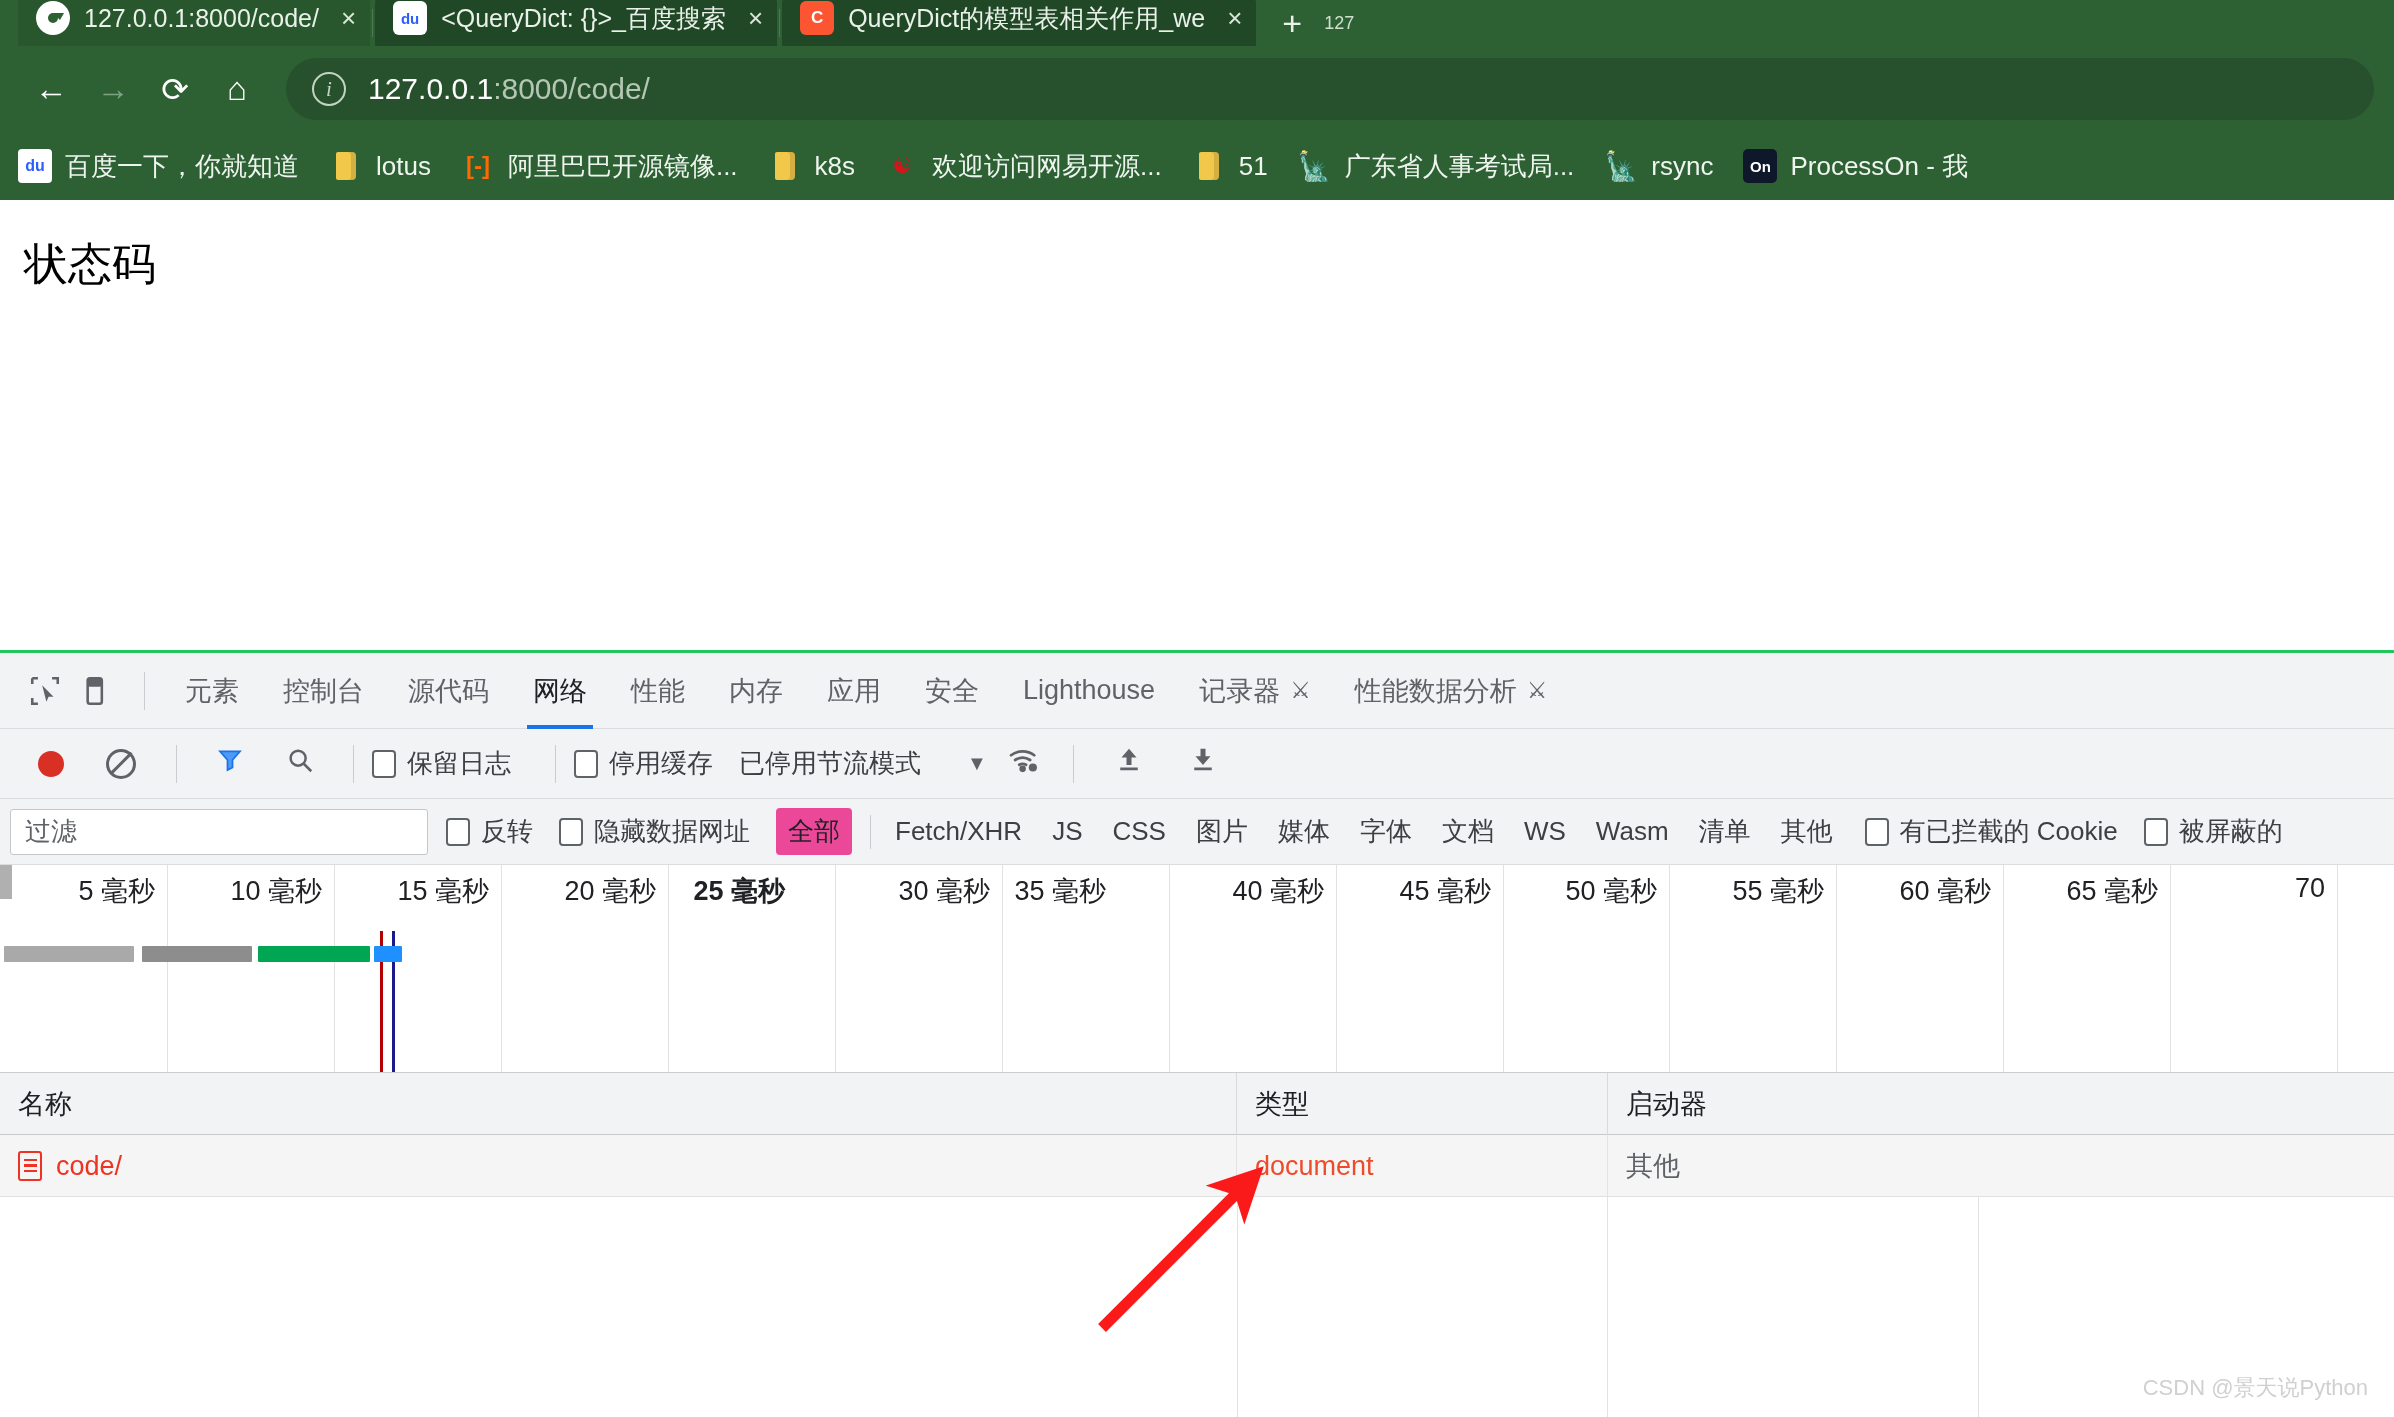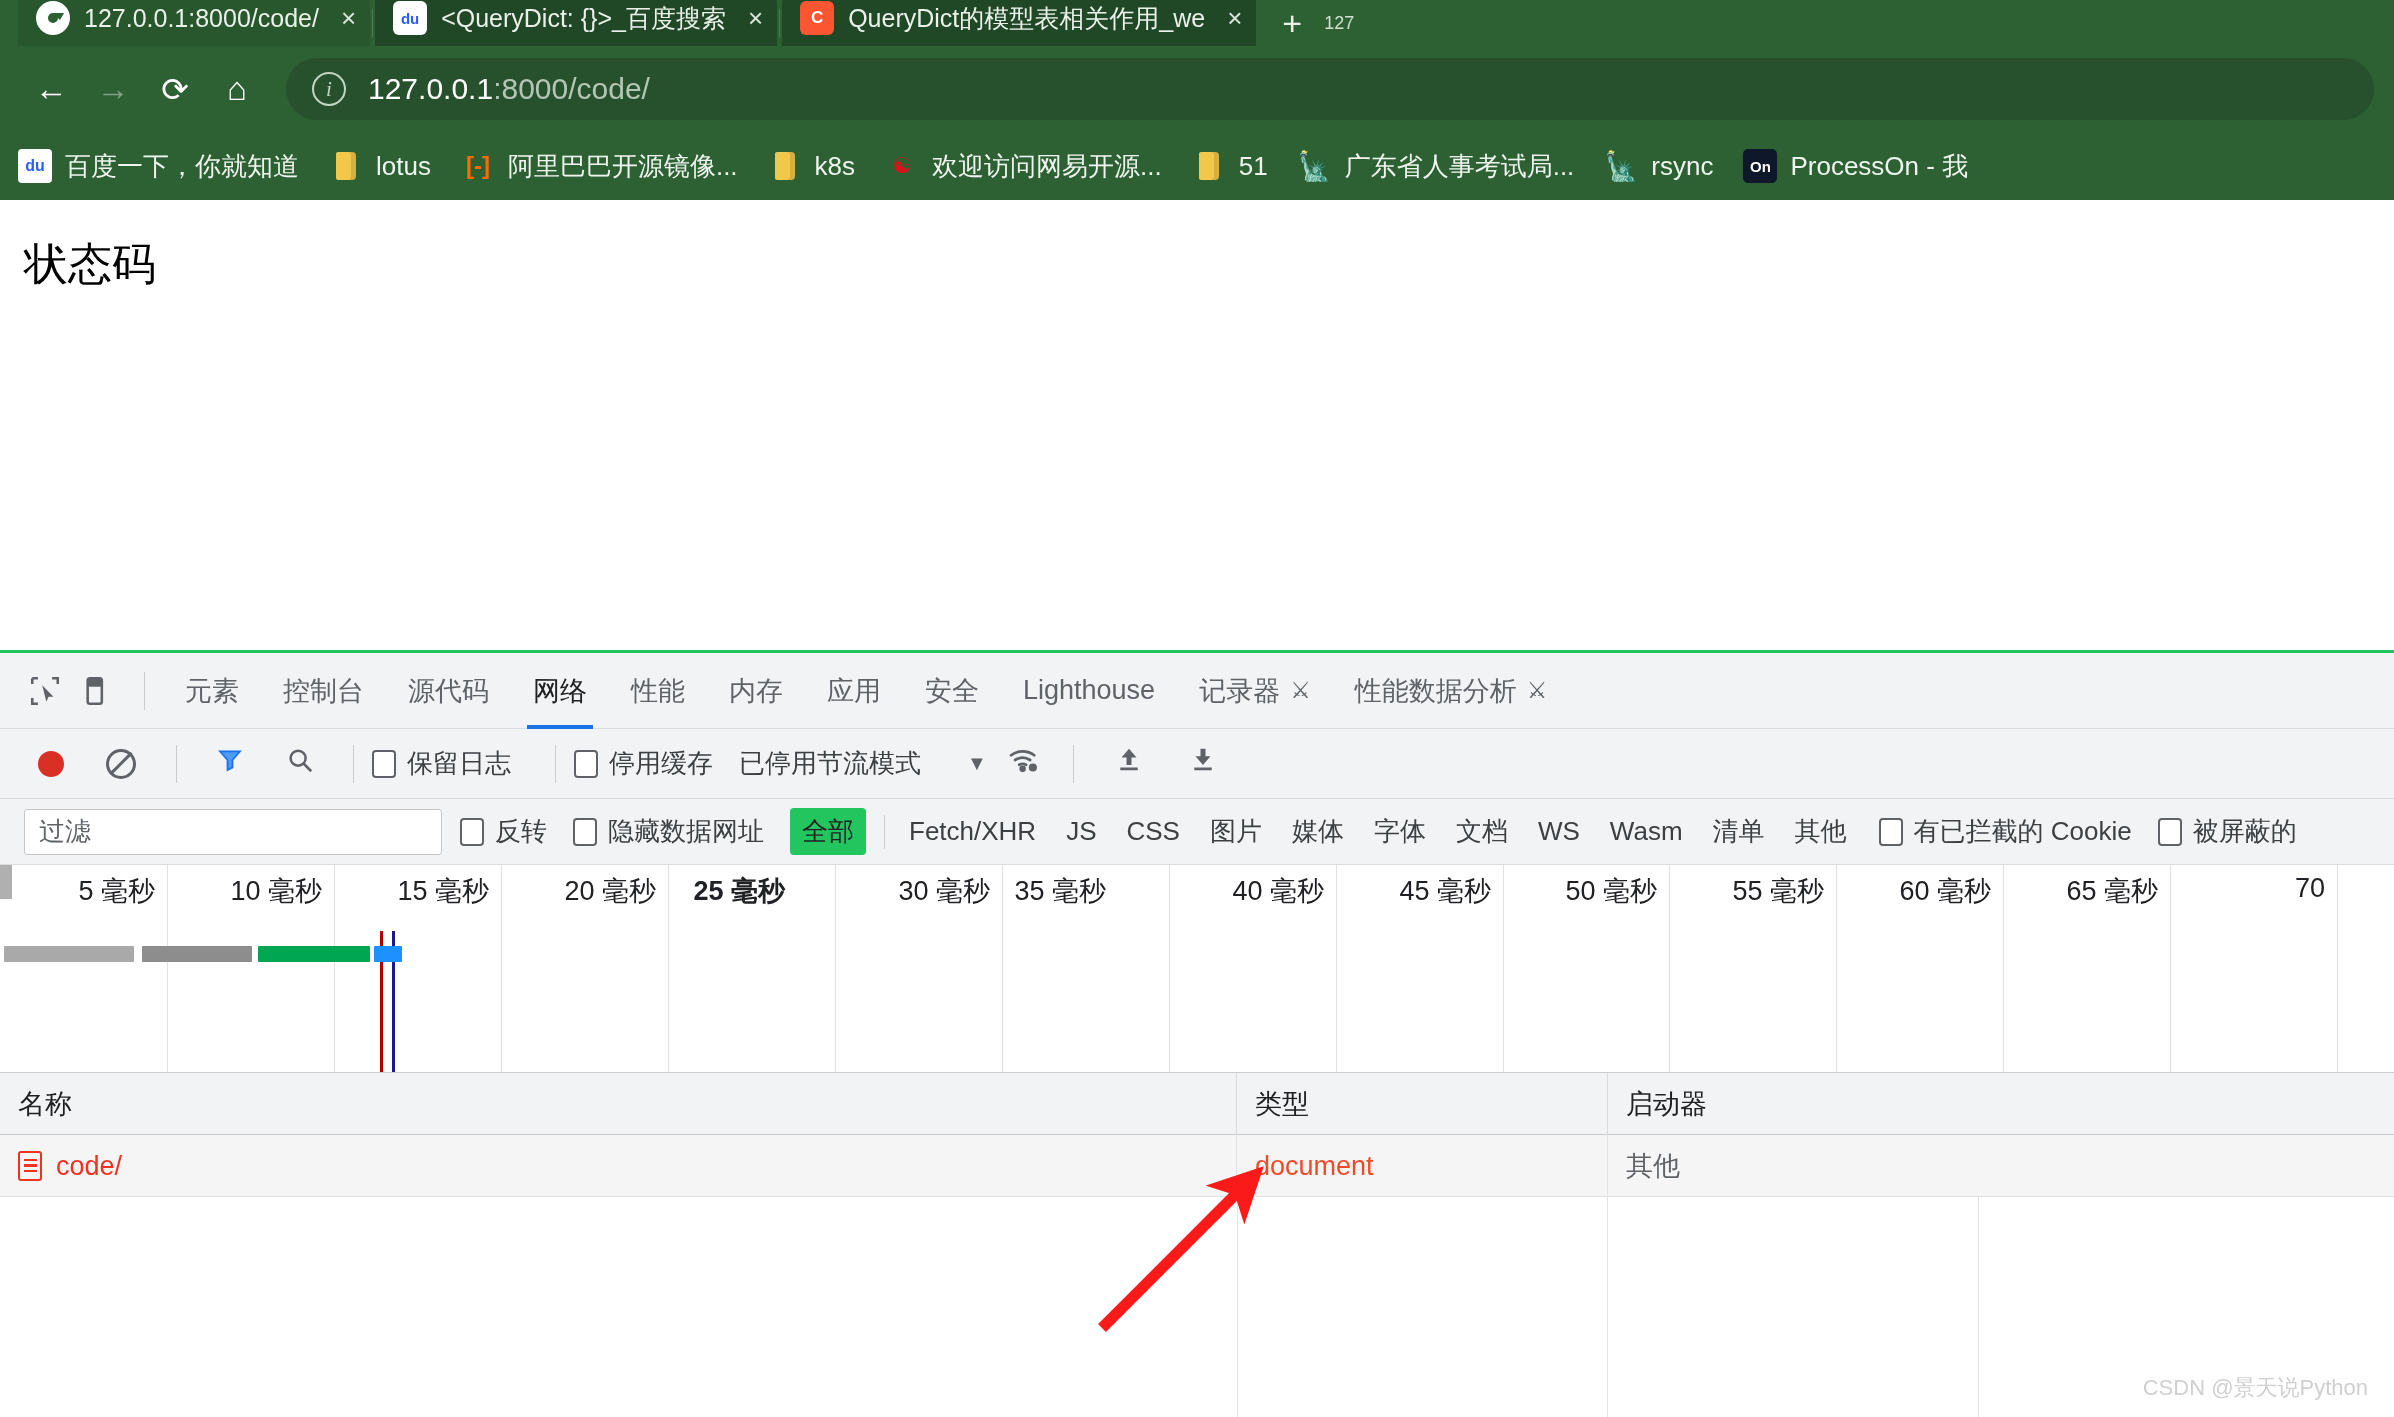--- a/index.html
+++ b/index.html
@@ -251,21 +251,21 @@
   }
   .caret { font-size: 20px; color: #5f6368; margin: 0 20px; }
   .wifi { font-size: 30px; color:#5f6368; margin-right: 14px;}
   .arrow-up, .arrow-down { font-size: 30px; color:#5f6368; margin: 0 22px;}
 
   .dt-filterbar {
     height: 66px;
     background: #f1f3f4;
     display: flex;
     align-items: center;
-    padding: 0 24px;
+    padding: 0 10px;
     border-bottom: 1px solid #dadce0;
     white-space: nowrap;
     overflow: hidden;
   }
   .filter-input {
     width: 418px; height: 46px;
     background: #ffffff;
     border: 1px solid #c5c8cb;
     border-radius: 3px;
     font-size: 26px;
@@ -273,21 +273,21 @@
     padding: 0 14px;
     margin-right: 18px;
     font-family: inherit;
   }
   .filter-input::placeholder { color:#5f6368; opacity:1; }
   .ftype {
     font-size: 26px; color: #3c4043;
     padding: 6px 12px; border-radius: 4px;
     margin-right: 6px;
   }
-  .ftype.sel { background: #22c55e; color:#202124;font-family:Liberation Mono, monospace; }
+  .ftype.sel { background: #ec4899; color:#202124;font-family:Liberation Mono, monospace; }
   .fsep { width:1px; height:34px; background:#c8cbcf; margin:0 12px; }
 
   
   .timeline {
     height: 208px;
     background: #ffffff;
     position: relative;
     border-bottom: 1px solid #cdcdcd;
     overflow: hidden;
   }

